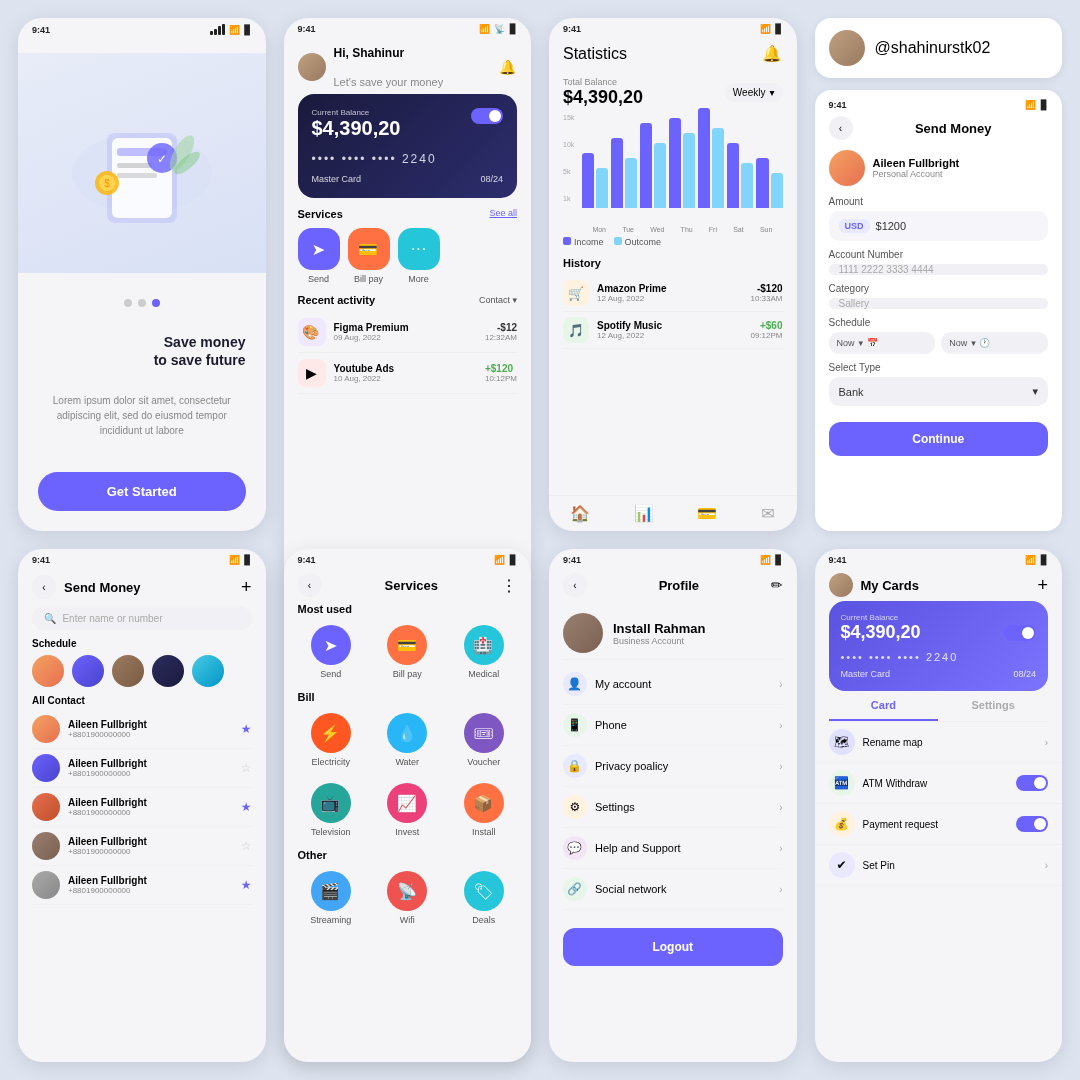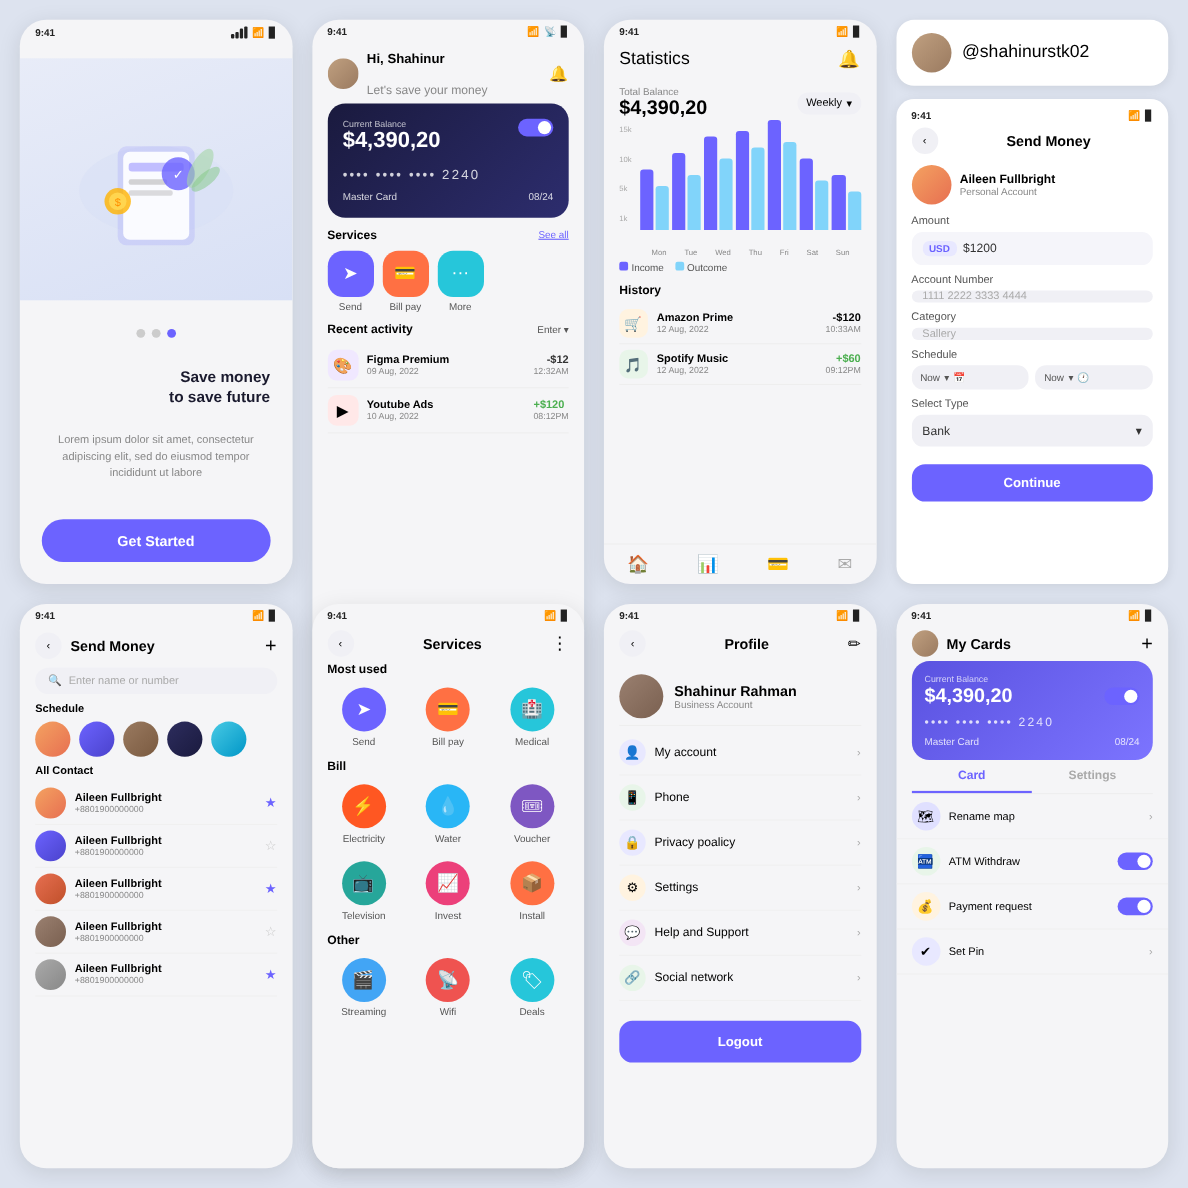--- a/index.html
+++ b/index.html
@@ -344,42 +344,42 @@
       </div>
       <div class="service-btn">
         <div class="service-icon teal">···</div>
         <span class="service-label">More</span>
       </div>
     </div>
   </div>
   <div class="recent-section">
     <div class="recent-header">
       <span>Recent activity</span>
-      <span class="weekly-badge">Enter ▾</span>
+      <span class="weekly-badge">Contact ▾</span>
     </div>
     <div class="activity-item">
       <div class="activity-icon" style="background:#f0e8ff">🎨</div>
       <div class="activity-info">
         <div class="activity-name">Figma Premium</div>
         <div class="activity-date">09 Aug, 2022</div>
       </div>
       <div>
         <div class="activity-amount negative">-$12</div>
         <div class="activity-time">12:32AM</div>
       </div>
     </div>
     <div class="activity-item">
       <div class="activity-icon" style="background:#ffe8e8">▶</div>
       <div class="activity-info">
         <div class="activity-name">Youtube Ads</div>
         <div class="activity-date">10 Aug, 2022</div>
       </div>
       <div>
         <div class="activity-amount positive">+$120</div>
-        <div class="activity-time">08:12PM</div>
+        <div class="activity-time">10:12PM</div>
       </div>
     </div>
   </div>
   <div class="bottom-nav">
     <span class="nav-icon active">🏠</span>
     <span class="nav-icon">📊</span>
     <span class="nav-icon">💳</span>
     <span class="nav-icon">✉</span>
   </div>
 </div>
@@ -717,21 +717,21 @@
   </div>
   <div style="display:flex;justify-content:space-between;align-items:center;padding:6px 14px 2px">
     <div style="width:24px;height:24px;background:#f0f0f5;border-radius:50%;display:flex;align-items:center;justify-content:center;font-size:10px">‹</div>
     <span style="font-size:13px;font-weight:700">Profile</span>
     <span style="font-size:14px">✏</span>
   </div>
   <div class="profile-section">
     <div class="profile-user-row">
       <div class="profile-user-avatar"></div>
       <div>
-        <div class="profile-user-name">Shahinur Rahman</div>
+        <div class="profile-user-name">Install Rahman</div>
         <div class="profile-user-type">Business Account</div>
       </div>
     </div>
     <div class="profile-menu-item">
       <div class="menu-icon" style="background:#e8e8ff">👤</div>
       <span class="menu-label">My account</span>
       <span class="menu-arrow">›</span>
     </div>
     <div class="profile-menu-item">
       <div class="menu-icon" style="background:#e8f5e9">📱</div>

